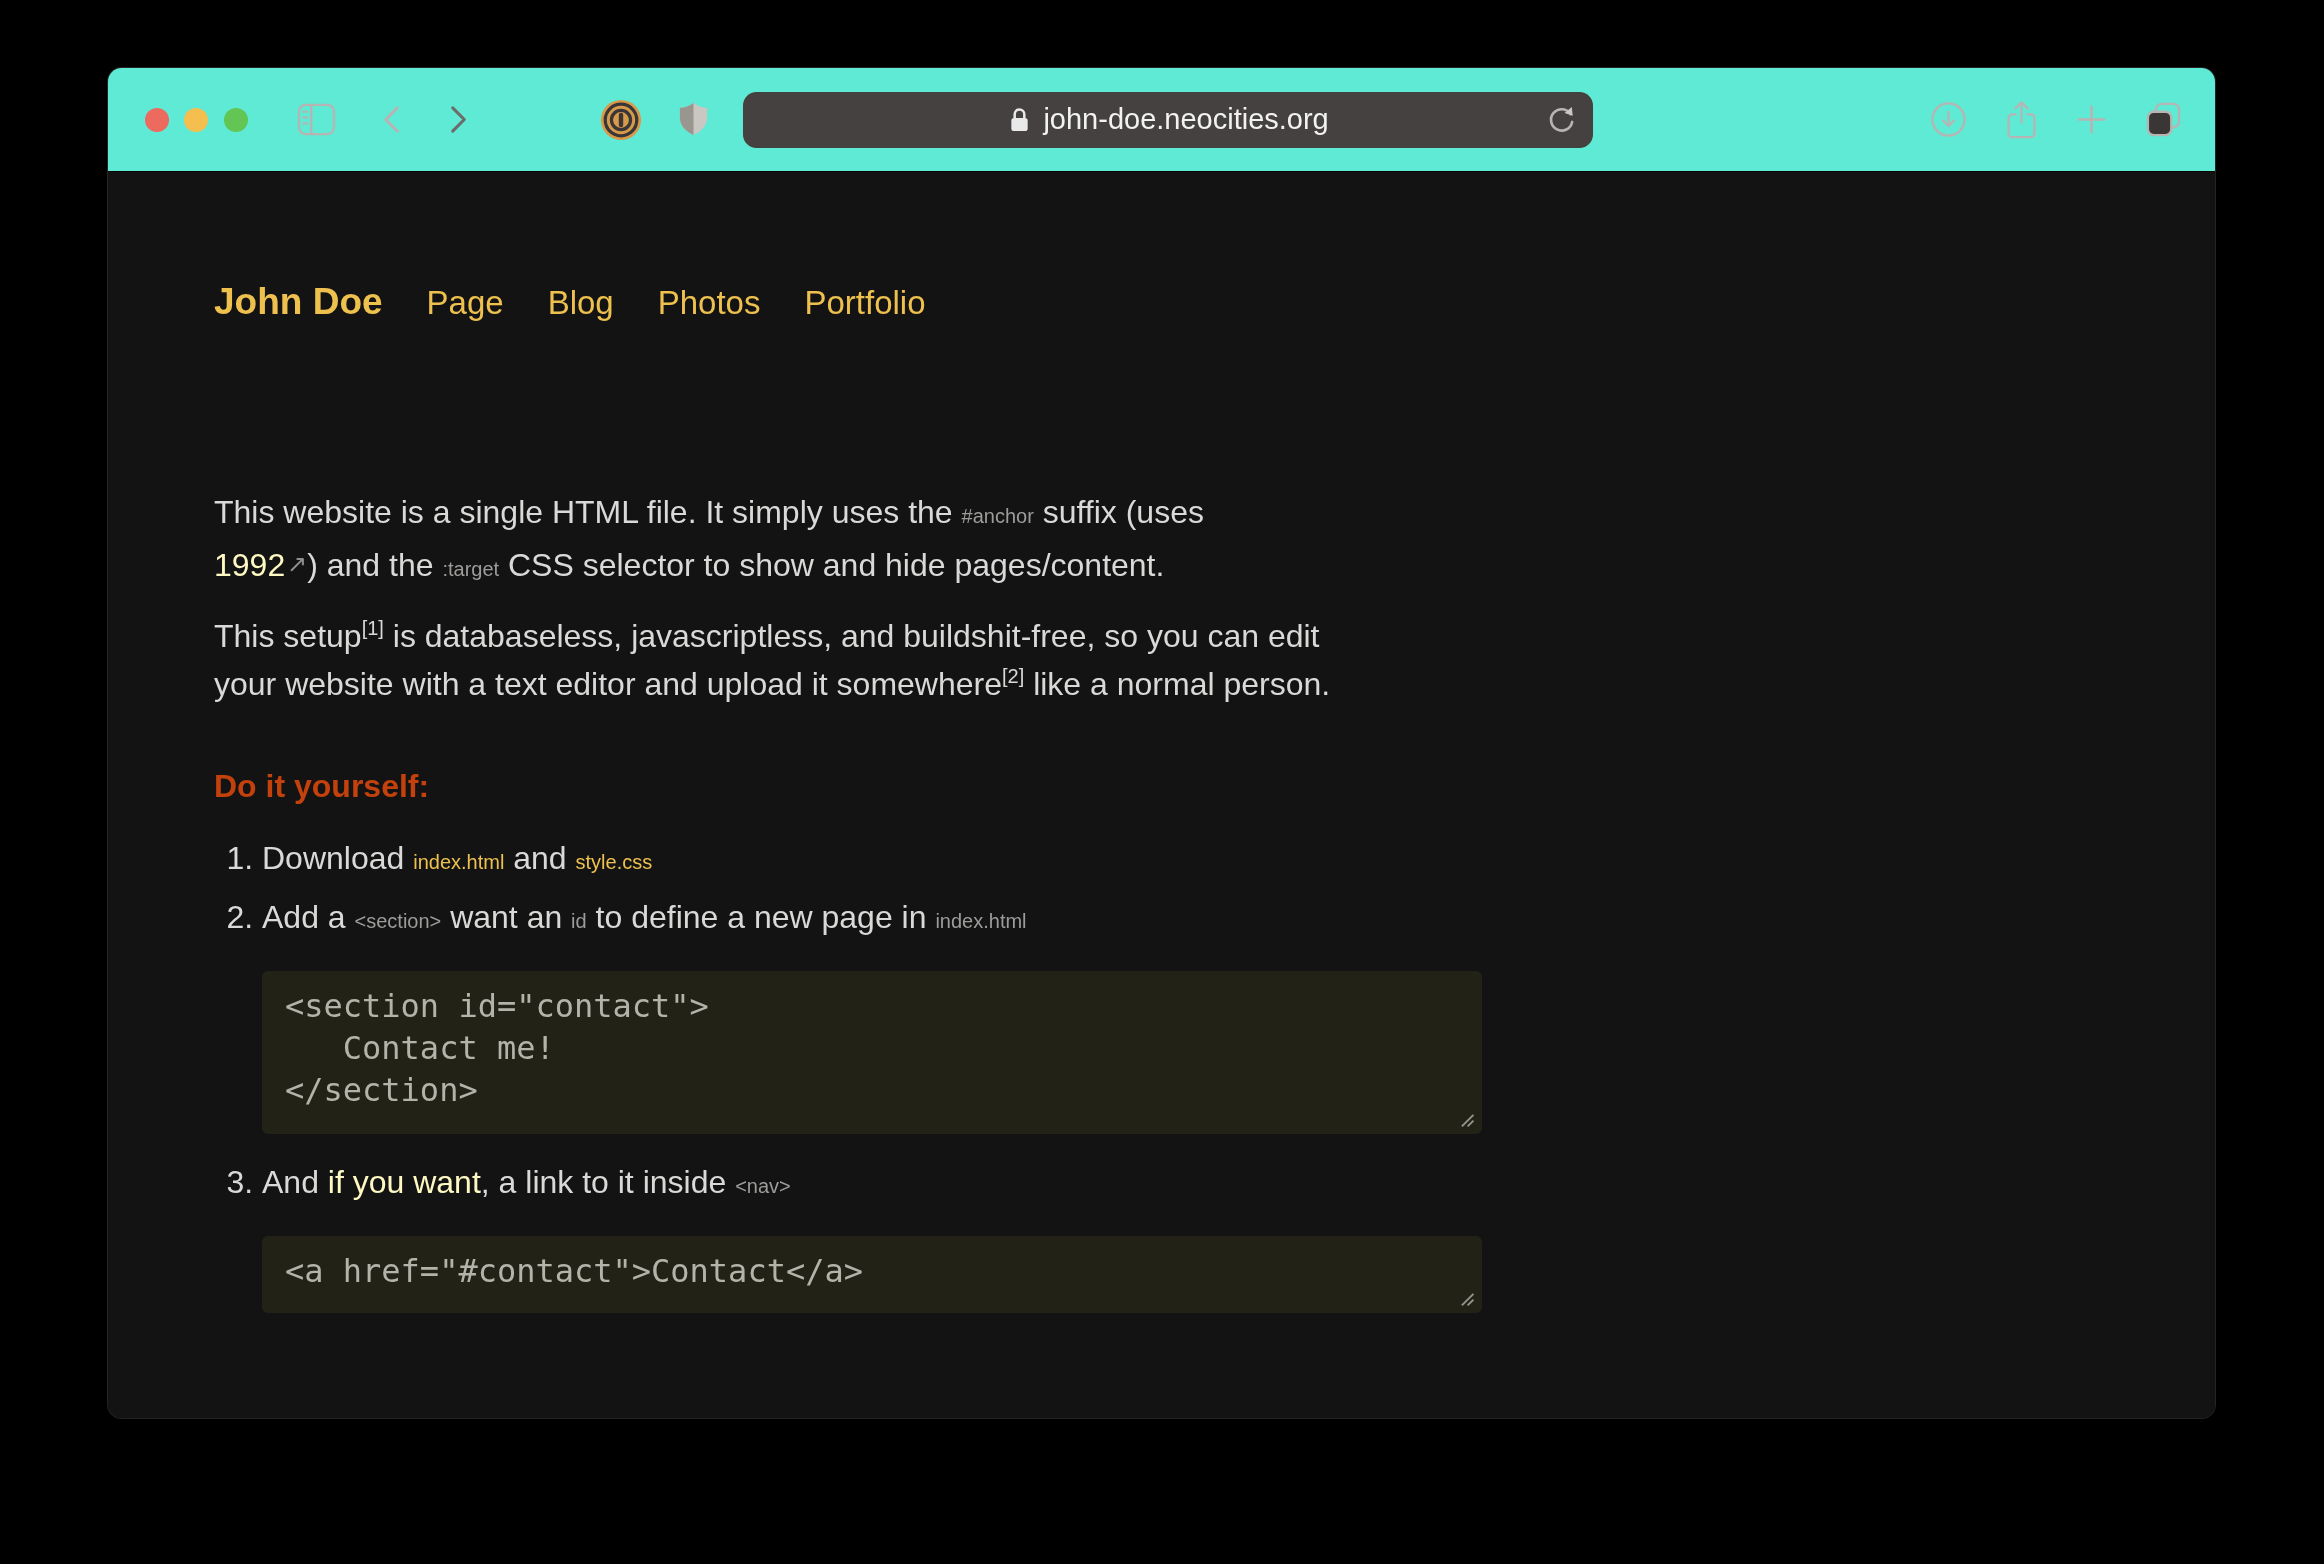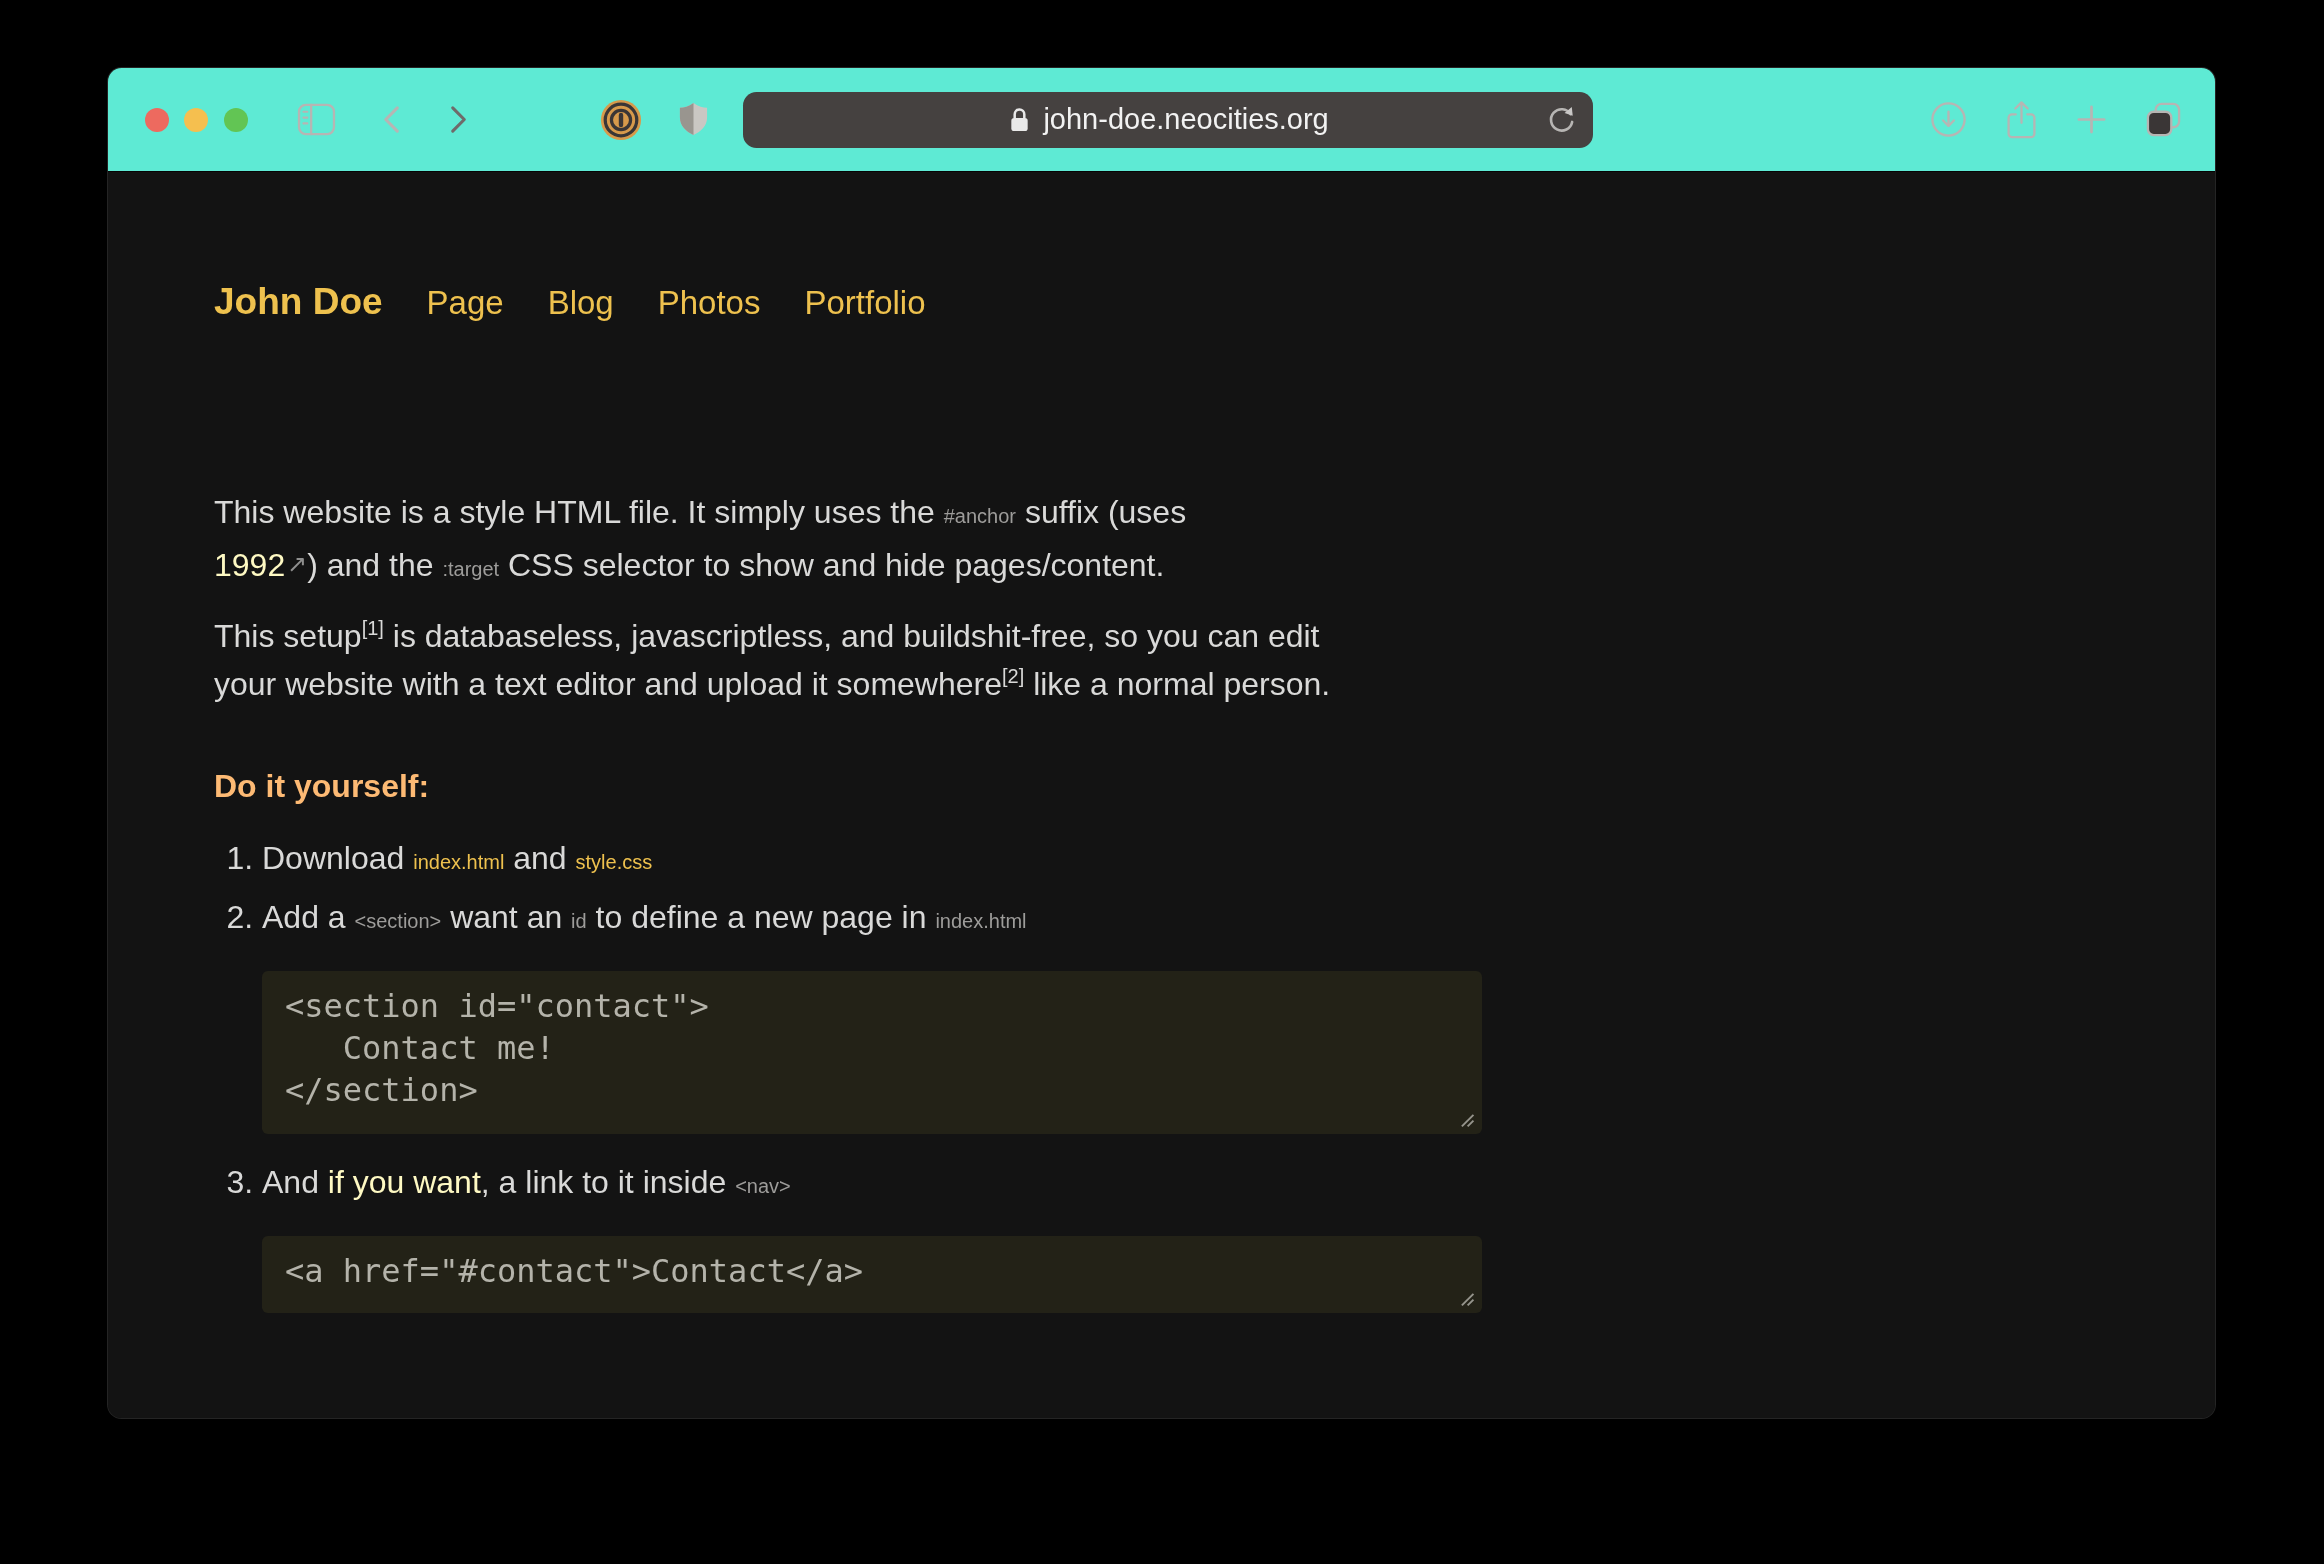--- a/index.html
+++ b/index.html
@@ -64,21 +64,21 @@
 
   .site-header { display:flex; justify-content:flex-start; align-items:baseline; height:48px; }
   .site-title { margin:0; font-size:37px; line-height:48px; font-weight:bold; color:#eec14e; }
   .nav { display:flex; }
   .nav a { margin-left:44px; font-size:33px; color:#eec14e; text-decoration:none; cursor:pointer; }
 
   .p1 { margin:162px 0 0; }
   .p2 { margin:19.3px 0 0; }
   p { font-size:32px; line-height:48px; }
 
-  .diy { margin:54px 0 0; font-size:32px; line-height:48px; font-weight:bold; color:#fdba74; }
+  .diy { margin:54px 0 0; font-size:32px; line-height:48px; font-weight:bold; color:#c2410c; }
 
   ol.steps { margin:24px 0 0; padding-left:48px; }
   ol.steps li { font-size:32px; line-height:48px; margin-bottom:6.8px; }
   ol.steps li::marker { color:#d9d9d8; }
 
   
   .seg-c, .seg-gc, .seg-code { font-family:Liberation Sans, sans-serif; font-size:20px; }
   .seg-c { color:#9d9c9a; }
   .seg-g { color:#fef9c3; cursor:pointer; }
   .seg-gc { color:#eec14e; cursor:pointer; }
@@ -201,21 +201,21 @@
       <div class="site-header">
         <h1 class="site-title">John Doe</h1>
         <nav class="nav">
           <a>Page</a>
           <a>Blog</a>
           <a>Photos</a>
           <a>Portfolio</a>
         </nav>
       </div>
 
-      <p class="p1"><span class="seg-t">This website is a style HTML file. It simply uses the </span><span class="seg-c">#anchor</span><span class="seg-t"> suffix (uses</span><br><span class="seg-g">1992</span><span class="seg-arrow">↗</span><span class="seg-t">) and the </span><span class="seg-c">:target</span><span class="seg-t"> CSS selector to show and hide pages/content.</span></p>
+      <p class="p1"><span class="seg-t">This website is a single HTML file. It simply uses the </span><span class="seg-c">#anchor</span><span class="seg-t"> suffix (uses</span><br><span class="seg-g">1992</span><span class="seg-arrow">↗</span><span class="seg-t">) and the </span><span class="seg-c">:target</span><span class="seg-t"> CSS selector to show and hide pages/content.</span></p>
       <p class="p2"><span class="seg-t">This setup</span><sup class="seg-sup">[1]</sup><span class="seg-t"> is databaseless, javascriptless, and buildshit-free, so you can edit</span><br><span class="seg-t">your website with a text editor and upload it somewhere</span><sup class="seg-sup">[2]</sup><span class="seg-t"> like a normal person.</span></p>
 
       <h3 class="diy">Do it yourself:</h3>
 
       <ol class="steps">
         <li>
           <span><span class="seg-t">Download </span><span class="seg-gc">index.html</span><span class="seg-t"> and </span><span class="seg-gc">style.css</span></span>
         </li>
         <li>
           <span><span class="seg-t">Add a </span><span class="seg-c">&lt;section&gt;</span><span class="seg-t"> want an </span><span class="seg-c">id</span><span class="seg-t"> to define a new page in </span><span class="seg-c">index.html</span></span>

